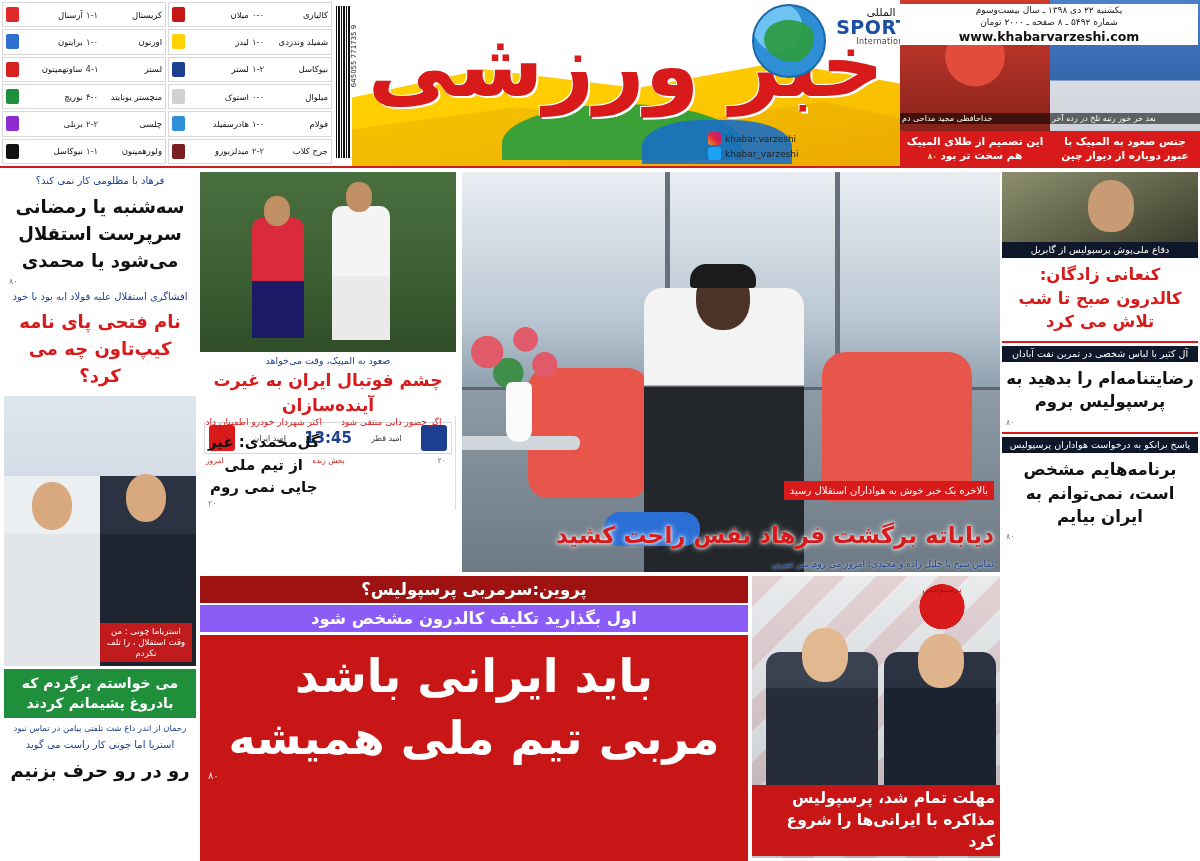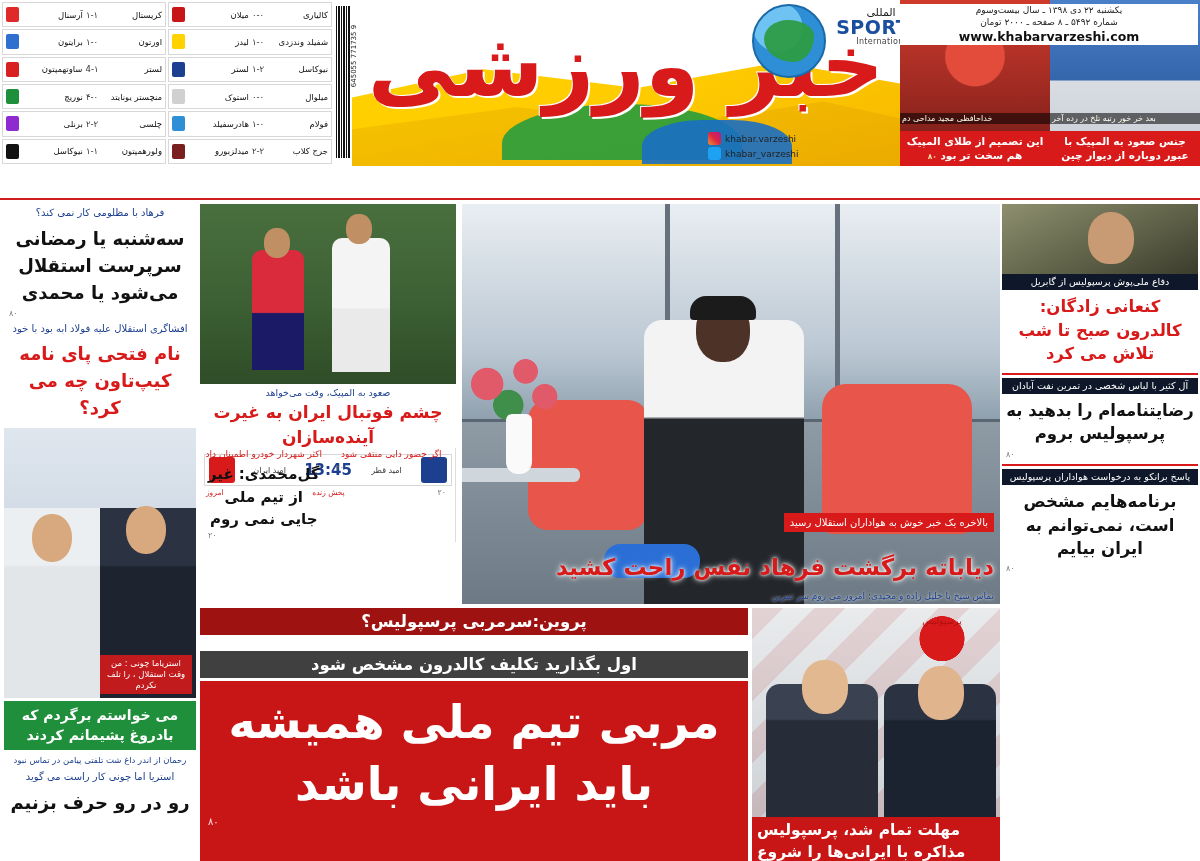--- a/index.html
+++ b/index.html
@@ -12,21 +12,21 @@
     position: relative;
     width: 1200px;
     height: 861px;
     overflow: hidden;
     background: #fff;
   }
 
   
   .masthead {
     position: relative;
-    height: 200px;
+    height: 168px;
     width: 1200px;
     border-bottom: 2px solid #cf1c1c;
     background: #fff;
   }
 
   
   .results {
     position: absolute;
     top: 2px; left: 2px;
     width: 330px; height: 162px;
@@ -584,27 +584,27 @@
   .banner-bar {
     background: #9e1212;
     color: #fff;
     font-weight: bold;
     font-size: 16.5px;
     text-align: center;
     padding: 4px 6px;
     direction: rtl;
   }
   .banner-bar2 {
-    background: #404040;
+    background: #8b5cf6;
     color: #fff;
     font-weight: bold;
     font-size: 16.5px;
     text-align: center;
     padding: 4px 6px;
-    margin-top: 16px;
+    margin-top: 2px;
     direction: rtl;
   }
   .banner-main {
     margin-top: 3px;
     background: #c81616;
     color: #fff;
     font-weight: bold;
     font-size: 46px;
     line-height: 1.35;
     text-align: center;
@@ -655,21 +655,21 @@
   }
   .bphoto-head {
     position: absolute;
     bottom: 2px; right: 0; left: 0;
     background: #c81616;
     color: #fff;
     font-weight: bold;
     font-size: 15.5px;
     padding: 3px 5px;
     direction: rtl;
-    text-align: left;
+    text-align: right;
     line-height: 1.4;
   }
 
   
   .socials {
     position: absolute;
     bottom: 4px; left: 356px;
     direction: rtl;
     font-size: 9.5px;
     color: #222;
@@ -895,22 +895,22 @@
             <div class="q-kicker">اگر حضور دایی منتفی شود</div>
             <div class="pg">۲۰</div>
           </div>
         </div>
       </div>
 
       <div class="banner">
         <div class="banner-bar">پروین:سرمربی پرسپولیس؟</div>
         <div class="banner-bar2">اول بگذارید تکلیف کالدرون مشخص شود</div>
         <div class="banner-main">
+          <div>باید ایرانی باشد</div>
           <div>مربی تیم ملی همیشه</div>
-          <div>باید ایرانی باشد</div>
           <div class="pgnum">۸۰</div>
         </div>
       </div>
 
       <div class="bphoto">
         <div class="backdrop"></div>
         <div class="logo1">پرسپولیس</div>
         <div class="man-b"></div>
         <div class="man-a"></div>
         <div class="h-b"></div>

